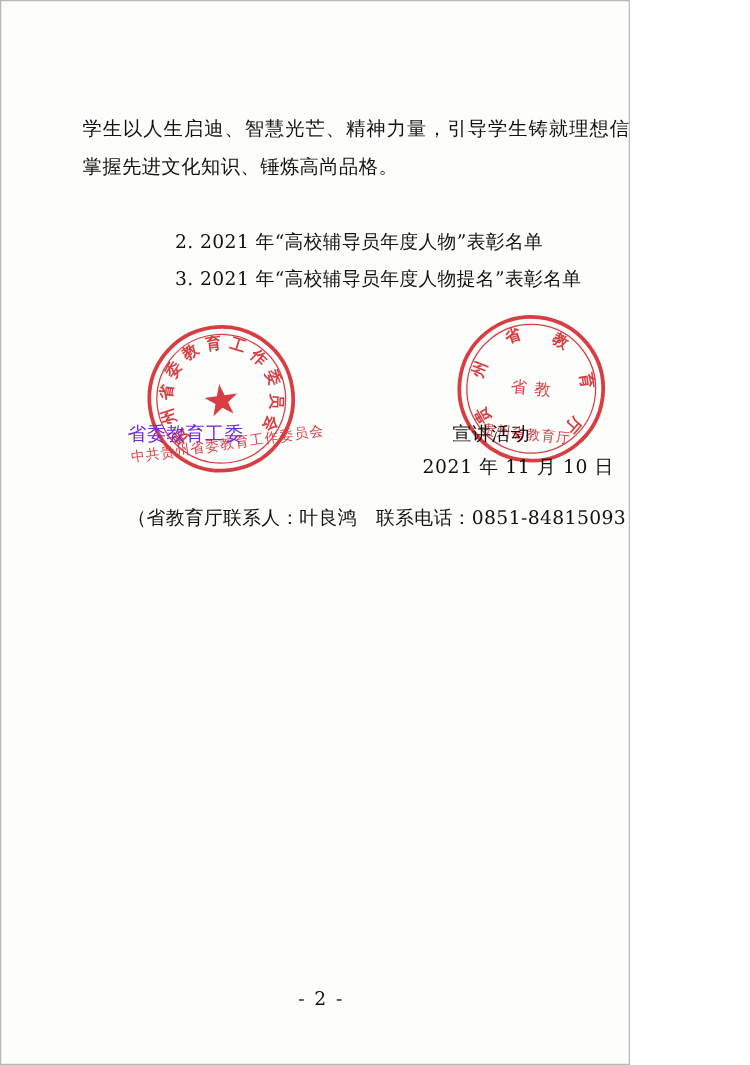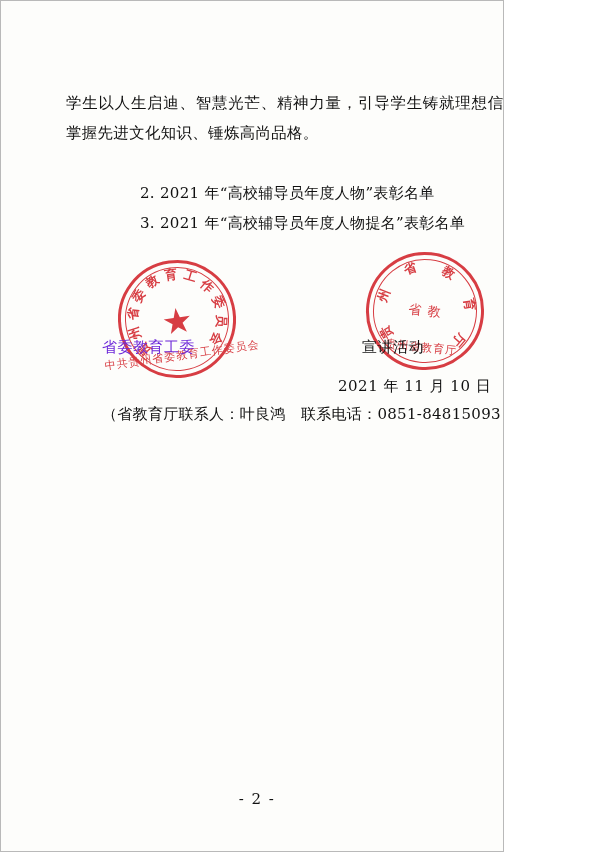--- a/index.html
+++ b/index.html
@@ -81,21 +81,20 @@
     white-space: nowrap;
   }
   .date-right {
     position: absolute;
     left: 272px;
     top: 104px;
     font-size: 15px;
     color: #111111;
     letter-spacing: 0.5px;
     white-space: nowrap;
-    margin-top: 13px;
   }
   
   .seal {
     position: absolute;
     width: 118px;
     height: 118px;
     border-radius: 50%;
     border: 3px solid #d2232a;
     opacity: 0.88;
     box-sizing: border-box;

